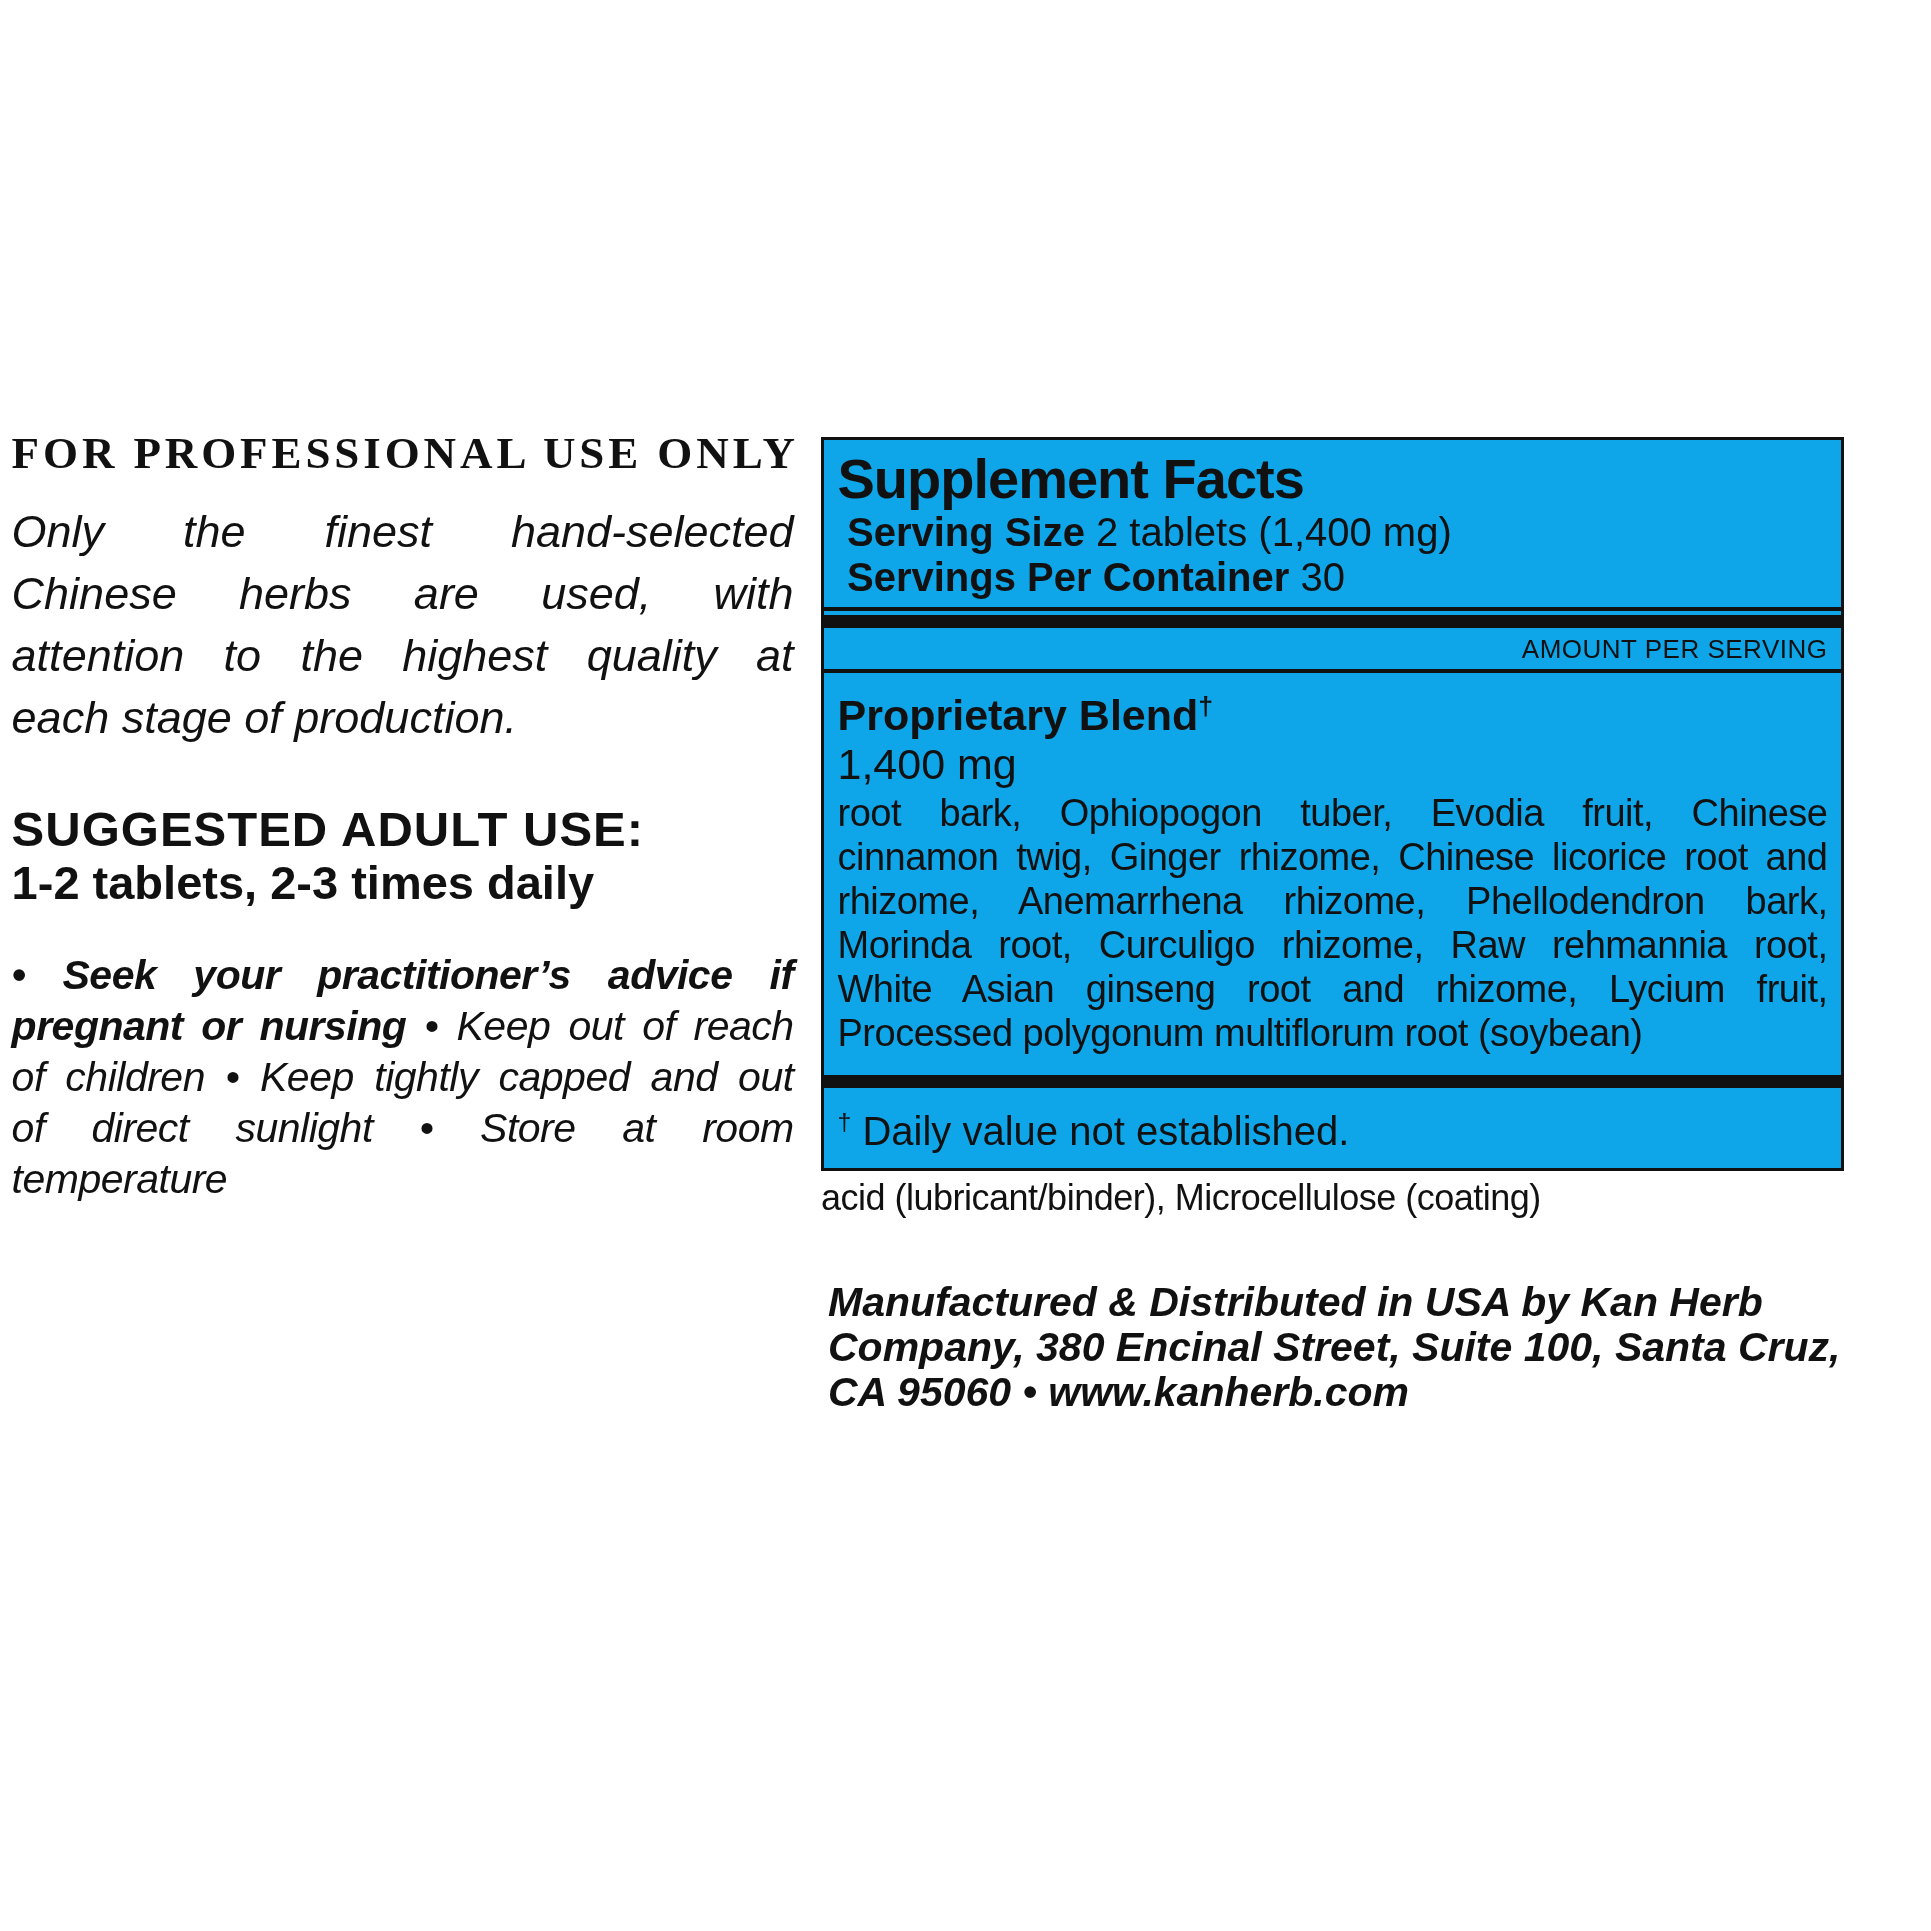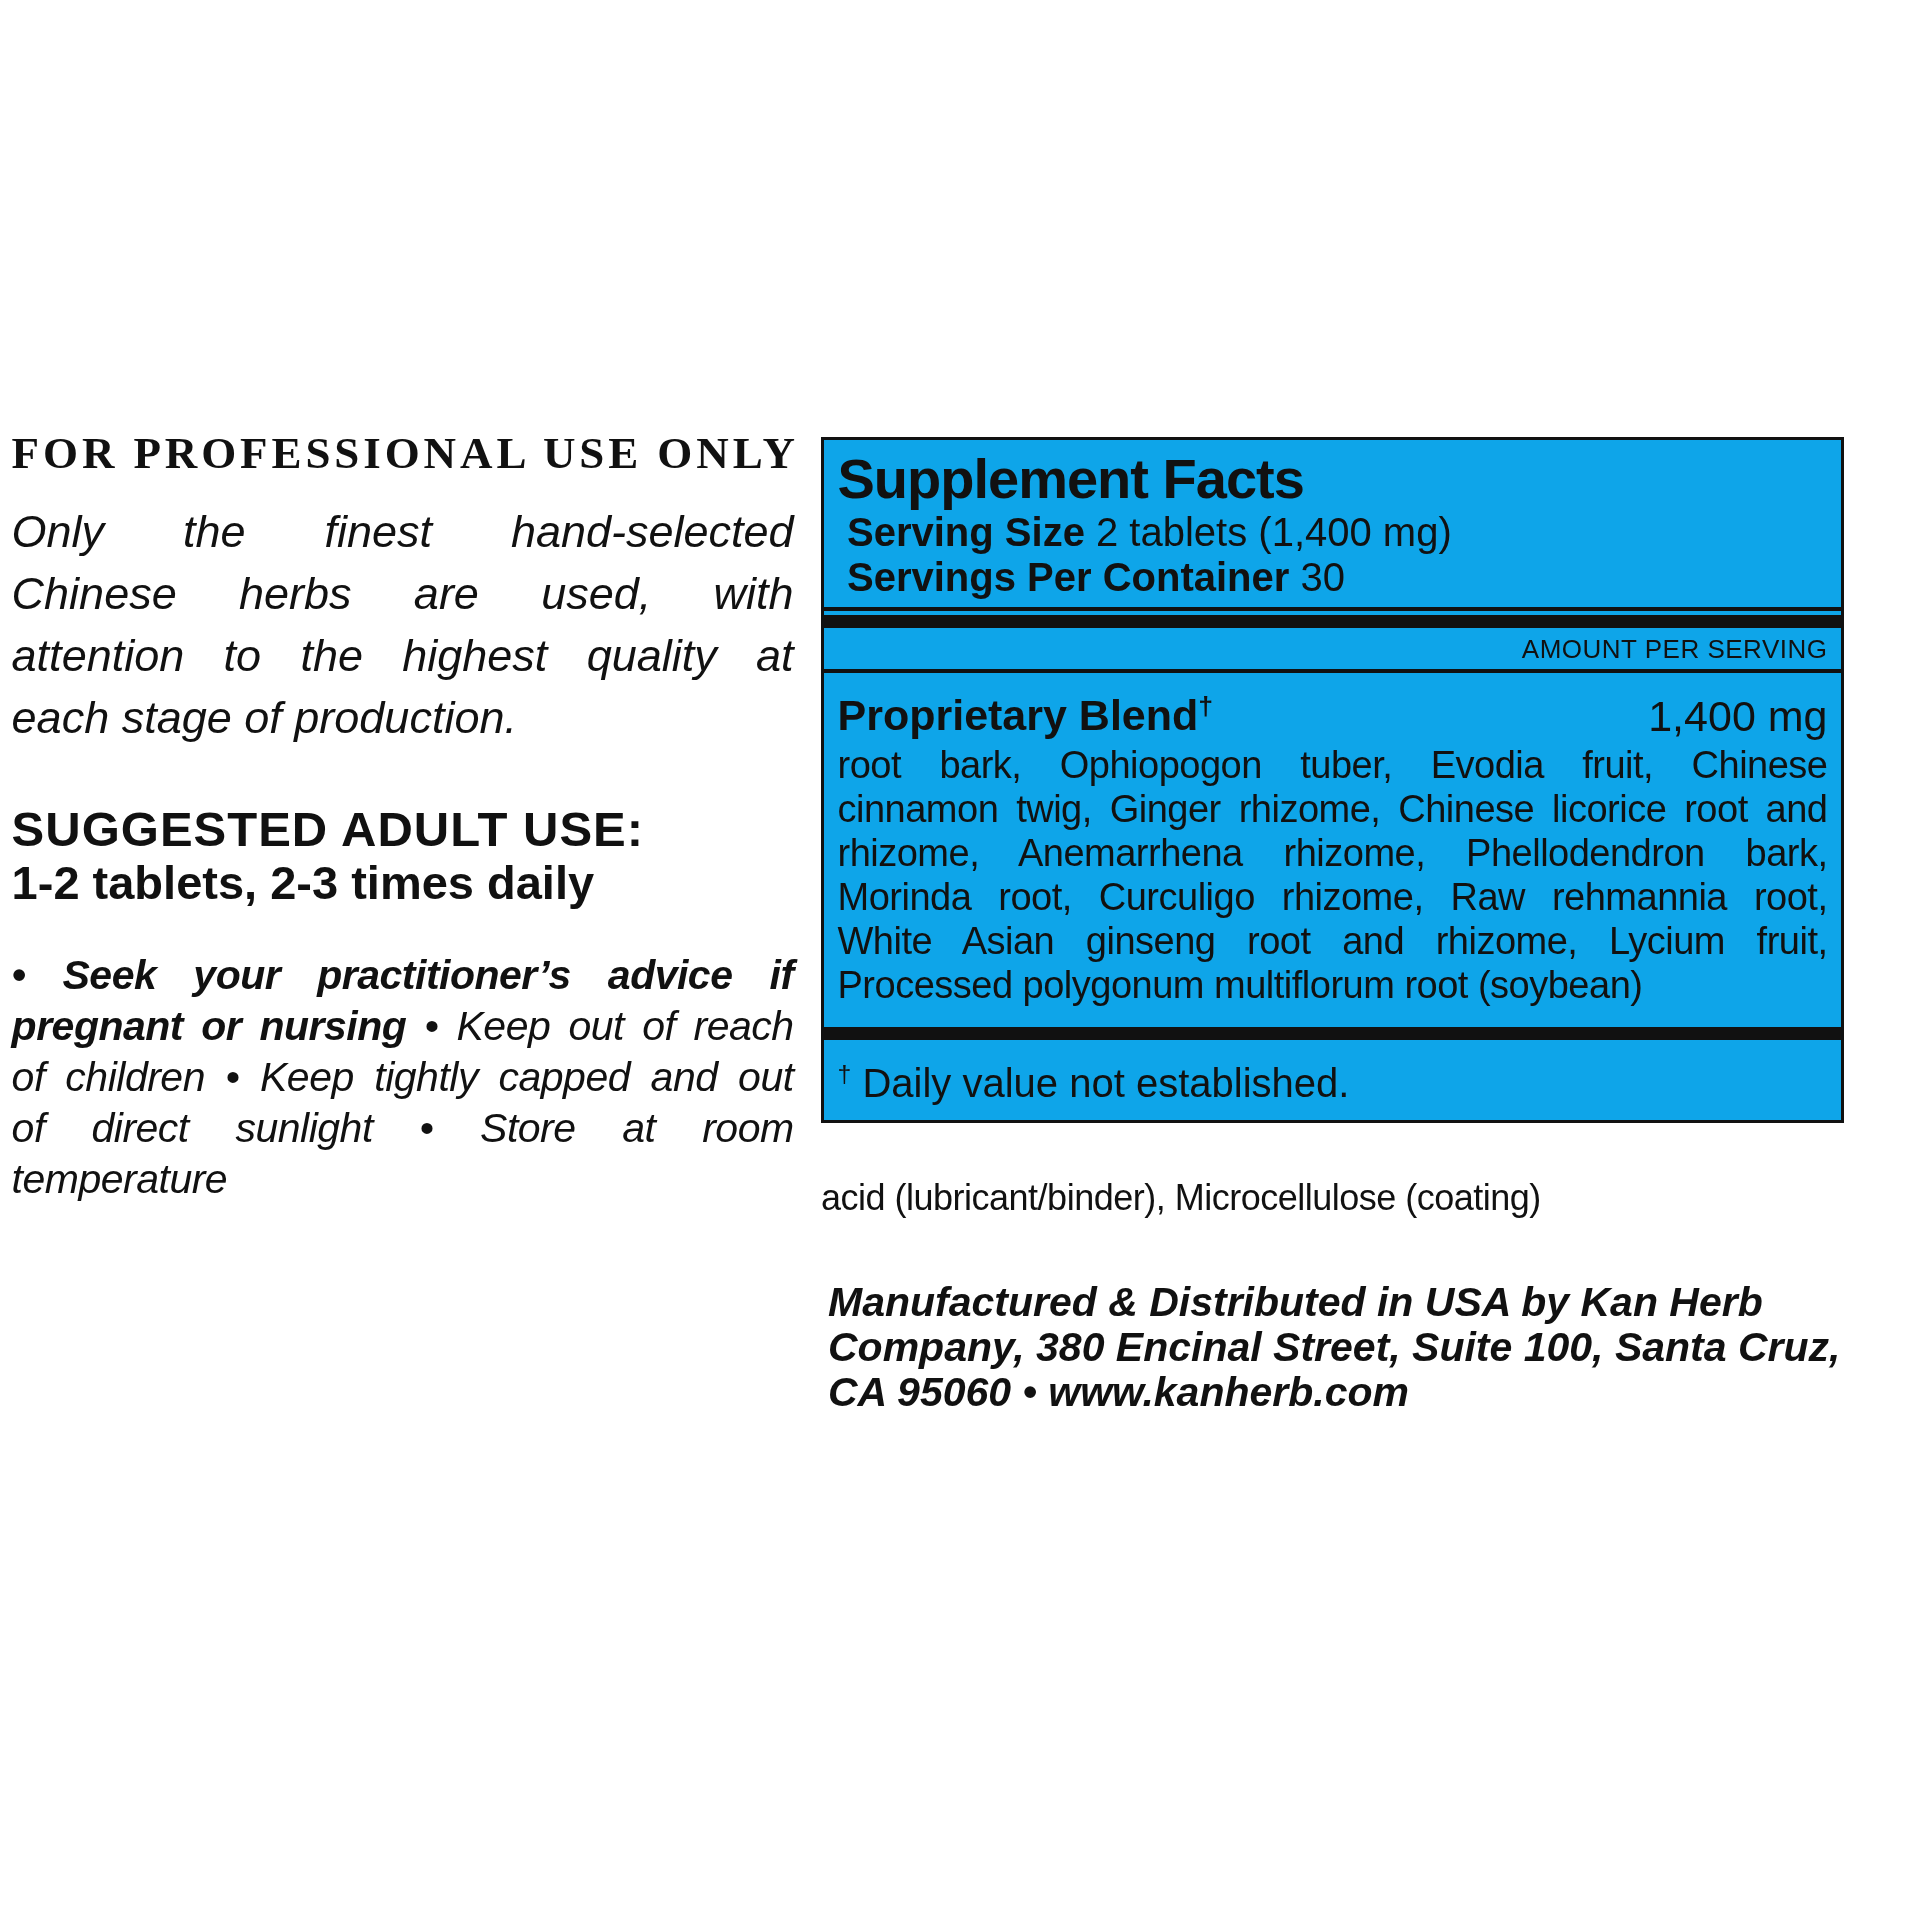--- a/index.html
+++ b/index.html
@@ -54,20 +54,21 @@
   .rule-thin{height:3.9px;background:#111111;margin-top:7.7px;}
   .rule-thin2{height:3.9px;background:#111111;}
   .bar-thick{height:12.6px;background:#111111;margin-top:3.9px;}
   .amount-row{
     font-size:26px;line-height:39px;letter-spacing:0.5px;
     text-align:right;padding:1.9px 13.5px 0 13.5px;
   }
   .blend-row{
     display:flex;justify-content:space-between;align-items:baseline;
     padding:9.7px 13.5px 0 13.5px;
+    flex-direction:column;
   }
   .blend-name{font-weight:bold;font-size:43px;line-height:48px;white-space:nowrap;}
   .sup{font-size:0.62em;vertical-align:super;}
   .blend-amount{font-size:43px;line-height:48px;white-space:nowrap;}
   .ingredients{
     font-size:38px;line-height:44px;letter-spacing:-0.5px;
     padding:3.9px 13.5px 0 13.5px;
   }
   .bar-thick2{height:13.5px;background:#111111;margin-top:19.3px;}
   .footnote-row{

